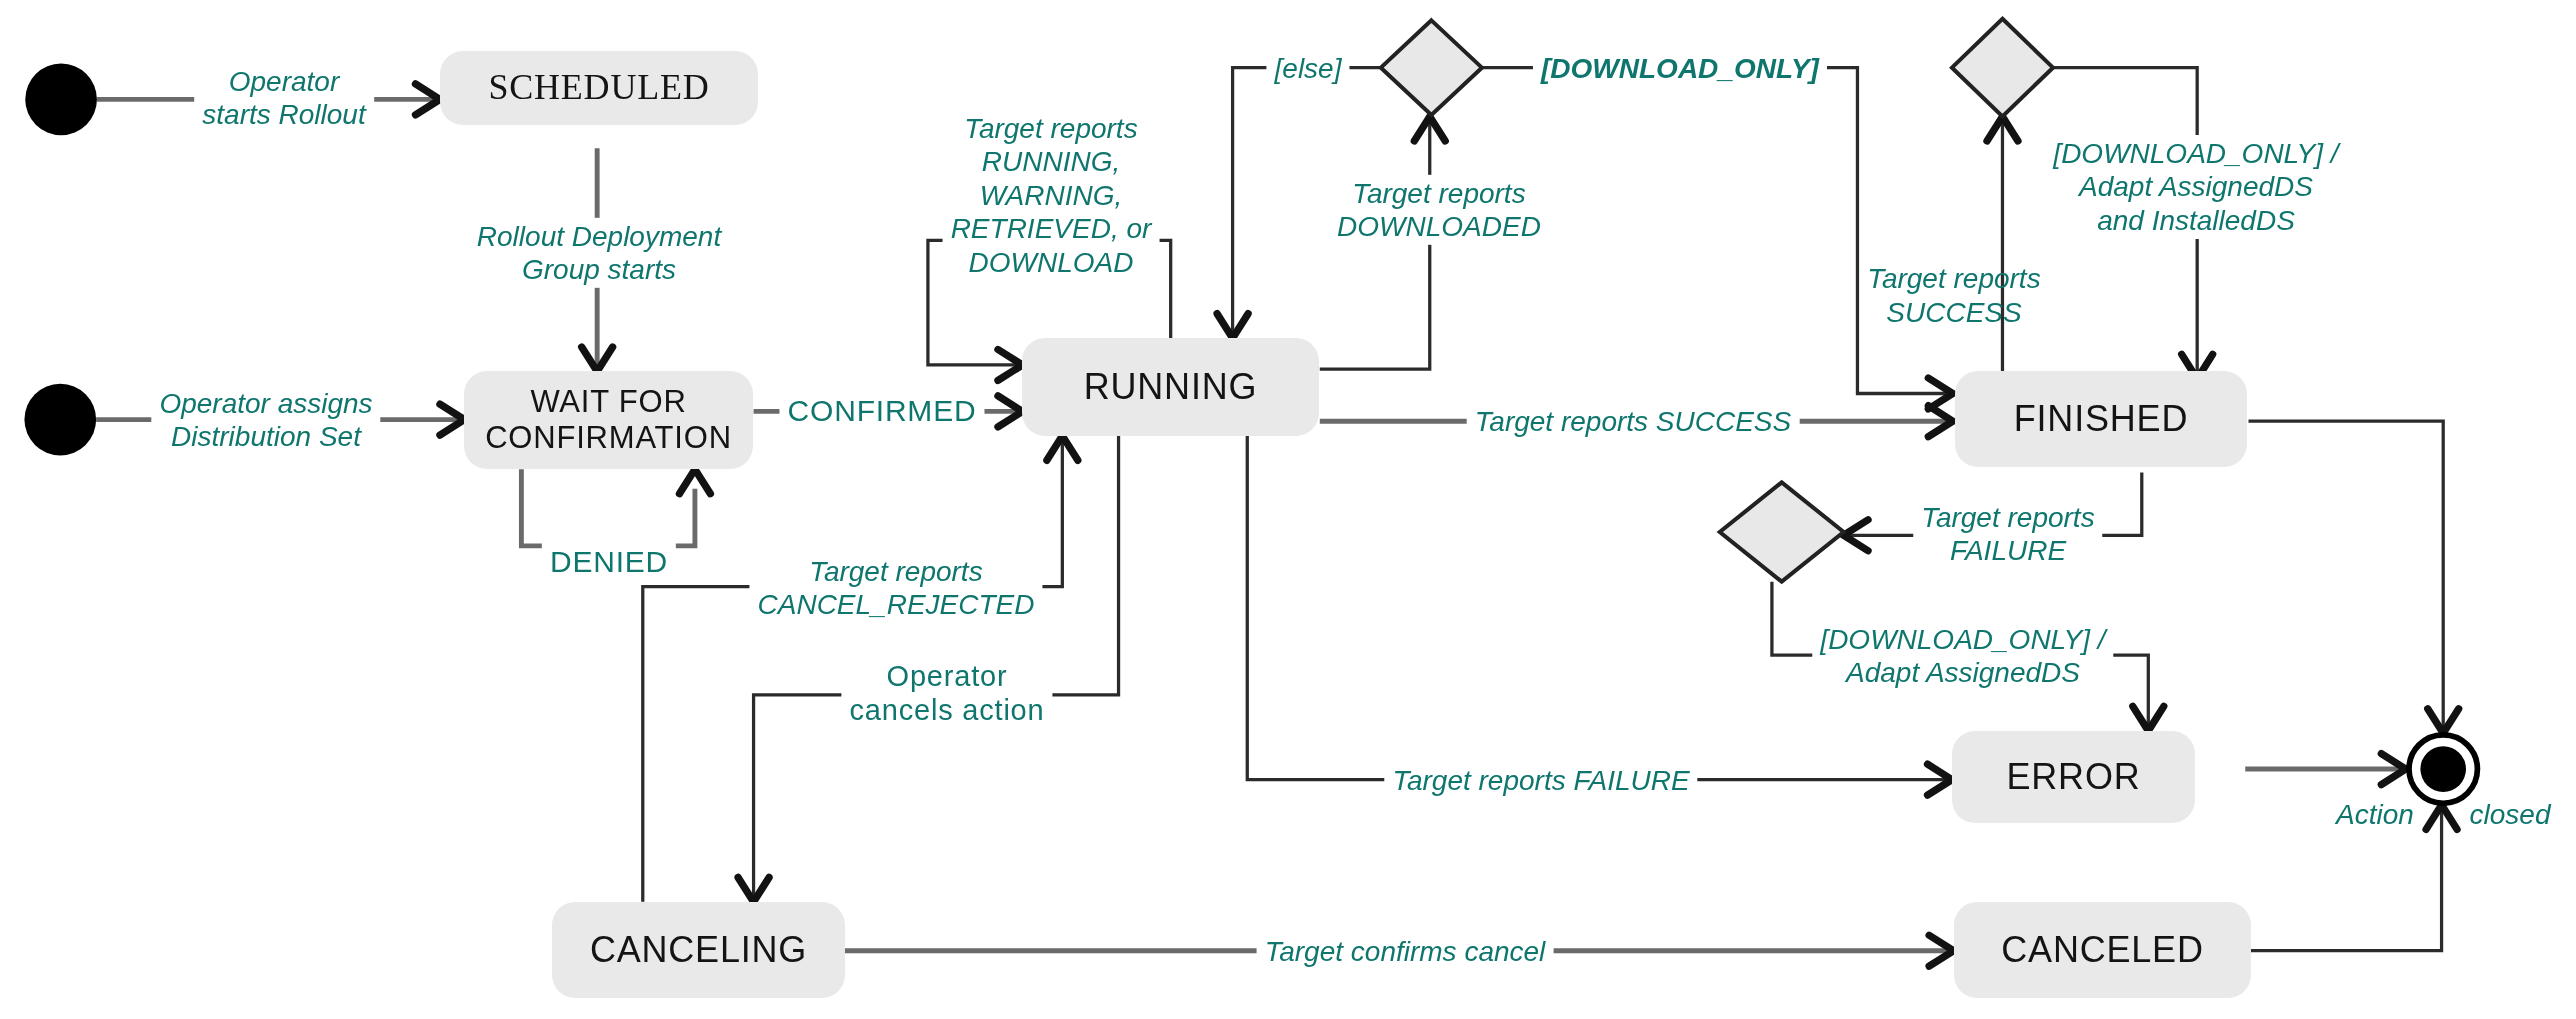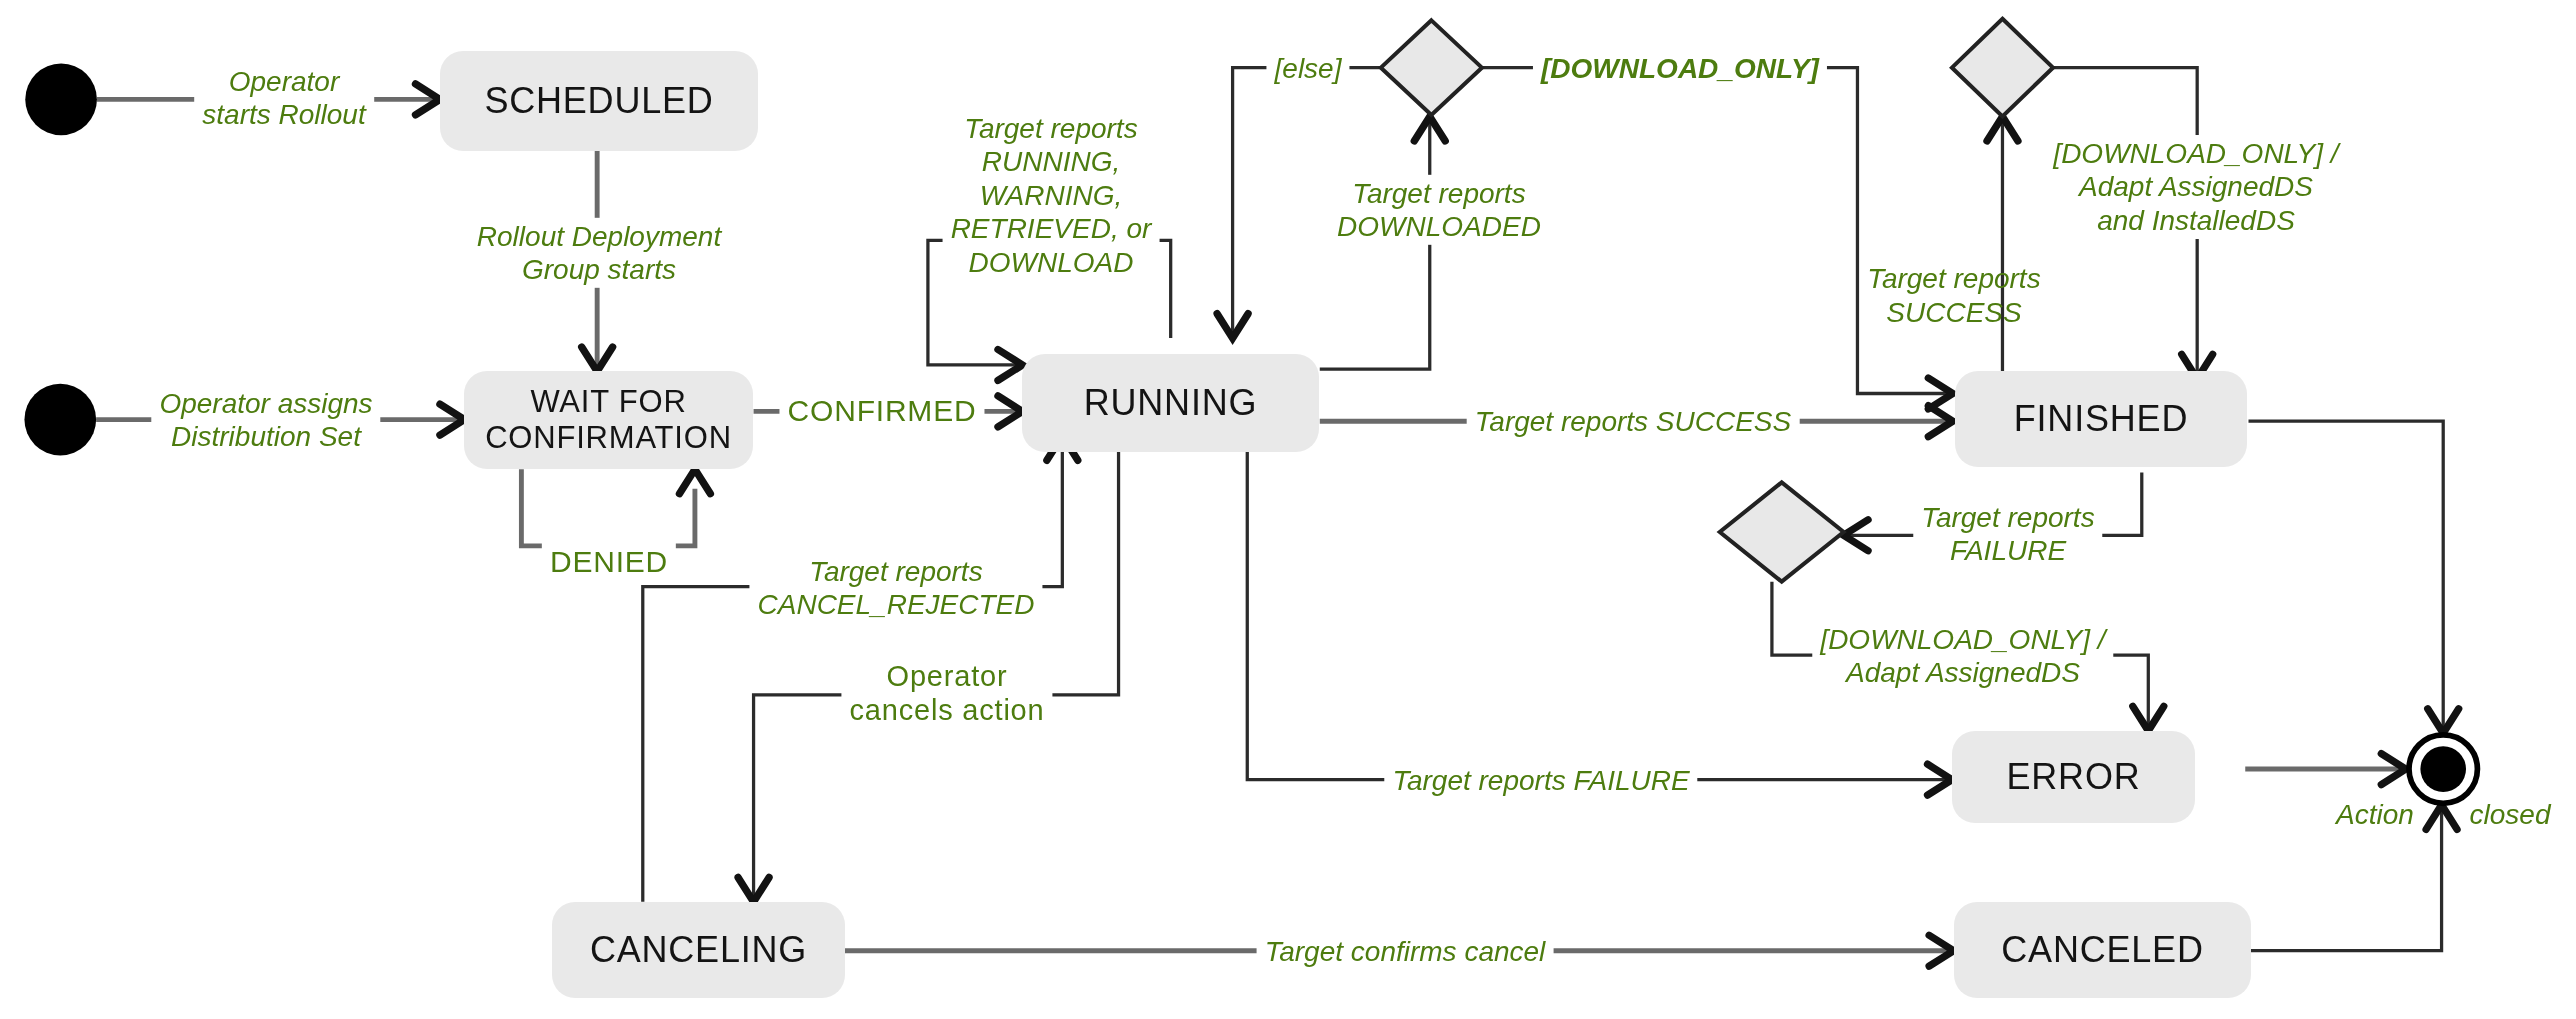--- a/index.html
+++ b/index.html
@@ -28,21 +28,21 @@
     font-size:36px;
     letter-spacing:0.8px;
     white-space:pre-line;
     line-height:1.15;
   }
   .state.small{font-size:31px;}
   .lbl{
     position:absolute;
     transform:translate(-50%,-50%);
     text-align:center;
-    color:#4d7c0f;
+    color:#0f766e;
     font-size:28px;
     line-height:1.2;
     white-space:pre-line;
     background:#ffffff;
     padding:1.6px 8.1px;
   }
   .lbl.italic{font-style:italic;}
   .lbl.plain{font-style:normal;font-size:30px;letter-spacing:0.8px;}
   .lbl.nobg{background:transparent;padding:0;}
 </style>
@@ -100,24 +100,24 @@
 
     <circle class="init" cx="75" cy="122" r="44"></circle>
     <circle class="init" cx="74" cy="515" r="44"></circle>
     <polygon class="diamond" points="1757,25 1819,83 1757,141 1695,83"></polygon>
     <polygon class="diamond" points="2458,23 2520,83 2458,143 2396,83"></polygon>
     <polygon class="diamond" points="2187,592 2263,653 2187,714 2111,653"></polygon>
     <circle class="final-outer" cx="2999" cy="944" r="42"></circle>
     <circle class="final-inner" cx="2999" cy="944" r="28"></circle>
   </svg>
 
-  <div class="state" style="left:440px;top:51px;width:318px;height:100px;">SCHEDULED</div>
+  <div class="state" style="left:440px;top:51px;width:318px;height:74px;font-family:Liberation Serif, serif;">SCHEDULED</div>
   <div class="state small" style="left:464px;top:371px;width:289px;height:98px;">WAIT FOR
 CONFIRMATION</div>
-  <div class="state" style="left:1022px;top:338px;width:297px;height:98px;margin-top:16px;">RUNNING</div>
+  <div class="state" style="left:1022px;top:338px;width:297px;height:98px;">RUNNING</div>
   <div class="state" style="left:1955px;top:371px;width:292px;height:96px;">FINISHED</div>
   <div class="state" style="left:1952px;top:731px;width:243px;height:92px;">ERROR</div>
   <div class="state" style="left:552px;top:902px;width:293px;height:96px;">CANCELING</div>
   <div class="state" style="left:1954px;top:902px;width:297px;height:96px;">CANCELED</div>
 
   <div class="lbl italic" style="left:284px;top:98px;">Operator
 starts Rollout</div>
   <div class="lbl italic" style="left:599px;top:253px;">Rollout Deployment
 Group starts</div>
   <div class="lbl italic" style="left:266px;top:420px;">Operator assigns

